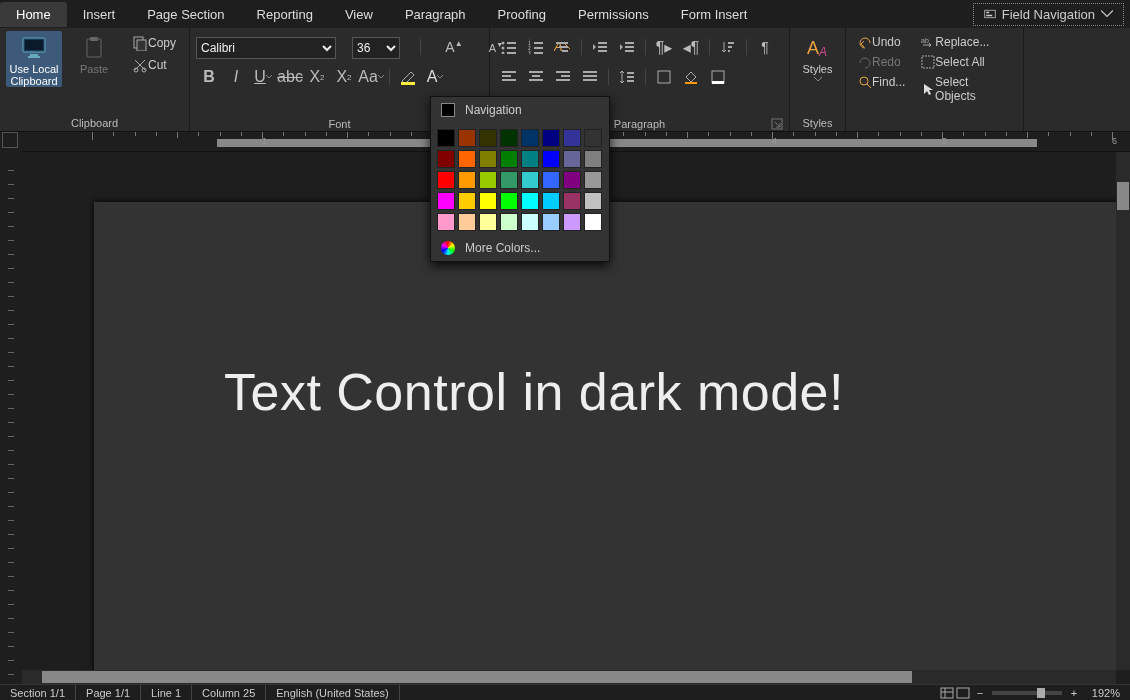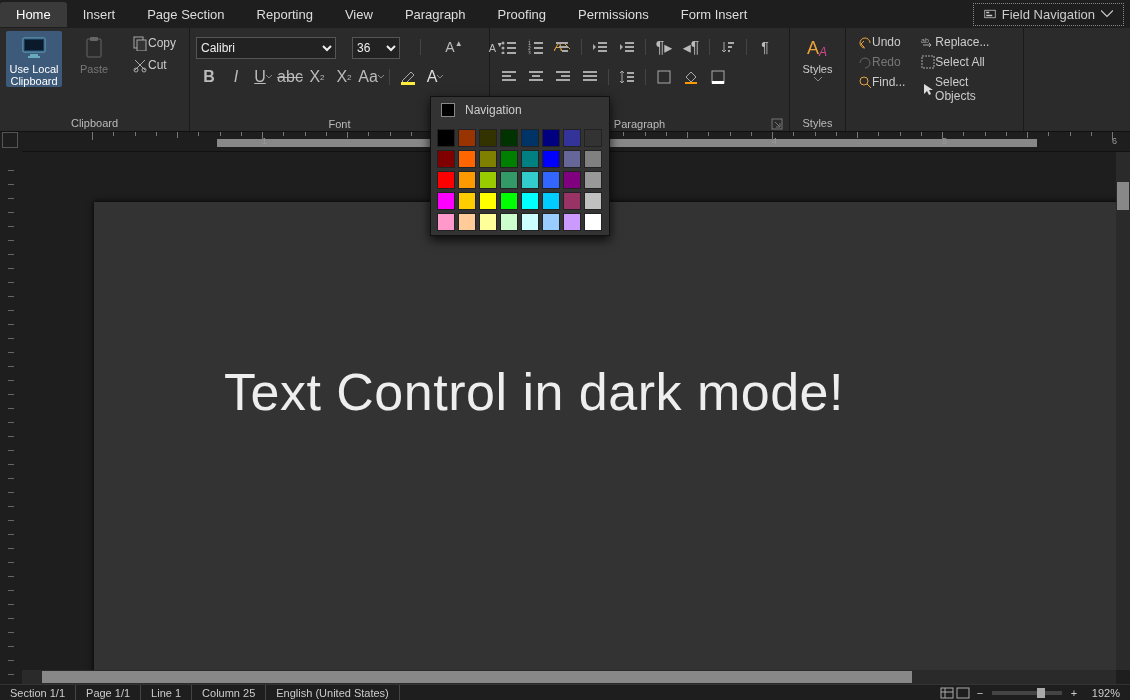--- a/index.html
+++ b/index.html
@@ -565,20 +565,24 @@
       <div class="cell" style="background: rgb(192, 192, 192);"></div>
       <div class="cell" style="background: rgb(255, 153, 204);"></div>
       <div class="cell" style="background: rgb(255, 204, 153);"></div>
       <div class="cell" style="background: rgb(255, 255, 153);"></div>
       <div class="cell" style="background: rgb(204, 255, 204);"></div>
       <div class="cell" style="background: rgb(204, 255, 255);"></div>
       <div class="cell" style="background: rgb(153, 204, 255);"></div>
       <div class="cell" style="background: rgb(204, 153, 255);"></div>
       <div class="cell" style="background: rgb(255, 255, 255);"></div>
     </div>
+  <div class="row">
+    <div class="wheel"></div>
+    <span>More Colors...</span>
+  </div>
 </div>
 
 <div class="status">
   <div class="cell">Section 1/1</div>
   <div class="cell">Page 1/1</div>
   <div class="cell">Line 1</div>
   <div class="cell">Column 25</div>
   <div class="cell">English (United States)</div>
   <div class="sp"></div>
   <div class="zbtn">

